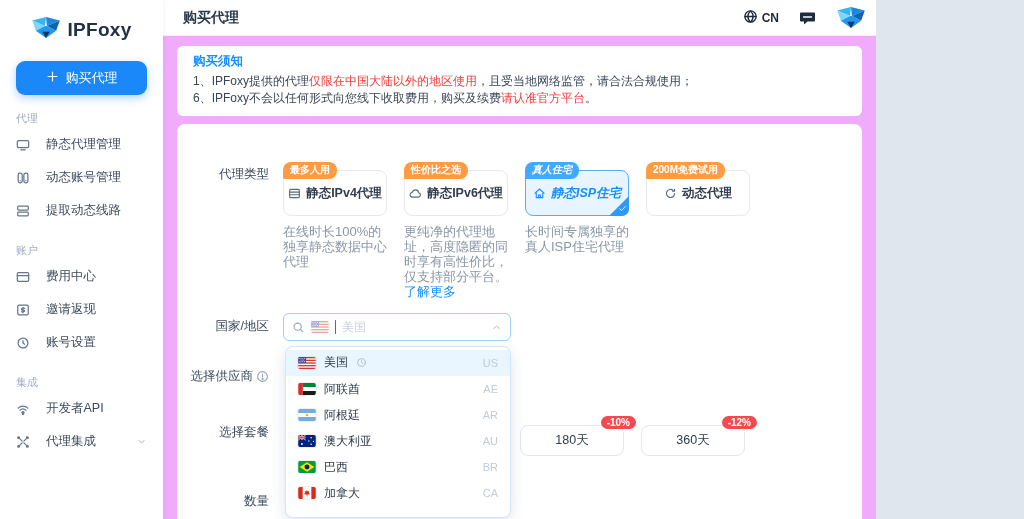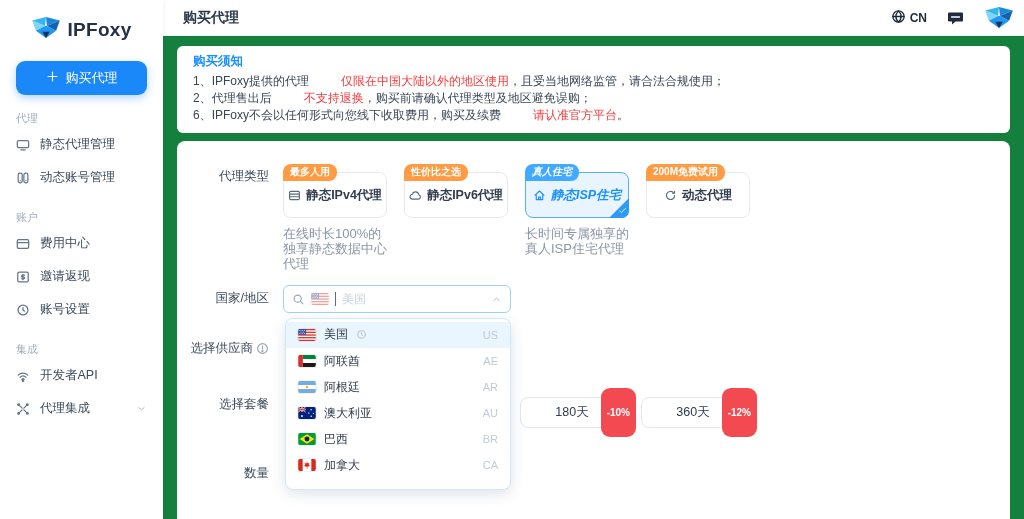--- a/index.html
+++ b/index.html
@@ -1,42 +1,42 @@
 <!DOCTYPE html>
 <html><head>
 <meta charset="utf-8">
 <style>
   * { box-sizing: border-box; margin: 0; padding: 0; }
   body { font-family: "Liberation Sans", sans-serif; background:#dfe6ee; }
-  .screen { position:relative; width:1024px; height:519px; background:#15803d; overflow:hidden; }
+  .screen { position:relative; width:876px; height:519px; background:#f0abfc; overflow:hidden; }
 
   
   .sidebar { position:absolute; left:0; top:0; width:163px; height:519px; background:#fff; box-shadow:1px 0 4px rgba(40,70,110,.06); z-index:30; }
   .logo { display:flex; align-items:center; justify-content:center; gap:6px; padding:16px 0 10px; }
   .logo-text { font-size:19px; font-weight:bold; color:#22304a; letter-spacing:.3px; }
   .buy-btn { display:flex; align-items:center; justify-content:center; gap:7px; margin:8px 16px 6px; height:34px; background:#1b88fa; color:#fff; font-size:13px; border:none; border-radius:9px; cursor:pointer; width:131px; box-shadow:0 3px 8px rgba(27,136,250,.35); }
   .sec-label { margin:16px 0 2px 16px; font-size:11px; color:#a3aebd; }
-  .side-item { display:flex; align-items:center; gap:9px; padding:8px 16px; font-size:12.5px; color:#3c4a5c; cursor:pointer; }
+  .side-item { display:flex; align-items:center; gap:15px; padding:8px 16px; font-size:12.5px; color:#3c4a5c; cursor:pointer; }
   .side-item .icn { display:flex; width:15px; color:#64748b; }
   .side-item .chev { margin-left:auto; color:#a8b2bf; display:flex; }
 
   
   .topbar { position:absolute; left:163px; top:0; right:0; height:36px; background:#fff; display:flex; align-items:center; padding:0 14px 0 20px; border-bottom:1px solid #eef1f5; z-index:20; }
   .topbar-title { font-size:14px; font-weight:bold; color:#2b3a4d; }
   .topbar-right { margin-left:auto; display:flex; align-items:center; gap:20px; }
   .lang { display:flex; align-items:center; gap:4px; font-size:12px; font-weight:bold; color:#1e2a3a; cursor:pointer; }
   .chat-ic { display:flex; cursor:pointer; }
   .avatar { display:flex; cursor:pointer; margin-right:-4px; }
 
   
   .content { position:absolute; left:163px; top:36px; right:0; bottom:0; padding:10px 14px; overflow:hidden; }
   .notice { background:#fff; border-radius:6px; padding:7px 16px 9px; }
   .notice-title { color:#1890ff; font-size:12.5px; font-weight:bold; margin-bottom:3px; }
   .notice-line { font-size:12px; color:#3a4556; line-height:17px; }
-  .red { color:#f23c3c;padding-left:32px; }
+  .red { color:#f23c3c; }
   .main-panel { background:#fff; border-radius:8px; margin-top:8px; padding:18px 0 26px; height:420px; }
 
   .frow { display:flex; align-items:flex-start; padding-left:16px; }
   .flabel { width:76px; min-width:76px; text-align:right; font-size:12.5px; color:#3c4a5c; padding-top:5px; display:inline-flex; justify-content:flex-end; align-items:center; gap:3px; white-space:nowrap; }
   .fcontent { margin-left:14px; position:relative; flex:1; }
   .info-ic { display:inline-flex; color:#98a4b3; }
 
   
   .cards { display:flex; gap:17px; padding-top:9px; }
   .pcard-col { width:104px; }
@@ -62,21 +62,21 @@
   .ditem { display:flex; align-items:center; gap:8px; height:26px; padding:0 12px; font-size:12px; color:#333e4d; cursor:pointer; }
   .ditem.hl { background:#e9f5ff; border-bottom:1px solid #eef3f8; }
   .ditem .code { margin-left:auto; color:#c2cbd5; font-size:11px; }
   .flag { width:18px; height:12px; border-radius:2px; overflow:hidden; display:inline-flex; flex:none; box-shadow:0 0 0 1px rgba(0,0,0,.06); }
   .flag svg { display:block; }
   .clock-ic { display:flex; color:#b4bec9; }
 
   
   .plans { display:flex; gap:17px; margin-left:237px; padding-top:6px; }
   .plan { position:relative; width:104px; height:31px; border:1px solid #e3e6ec; border-radius:8px; background:#fff; display:flex; align-items:center; justify-content:center; font-size:12.5px; color:#2f3b4c; cursor:pointer; }
-  .disc { position:absolute; top:-10px; right:-13px; background:#f34a52; color:#fff; font-size:10px; font-weight:bold; padding:19px 6px; border-radius:9px; }
+  .disc { position:absolute; top:-10px; right:-13px; background:#f34a52; color:#fff; font-size:10px; font-weight:bold; padding:1px 6px; border-radius:9px; }
 </style>
 </head>
 <body>
 
 <div class="screen">
 
   <aside class="sidebar">
     <div class="logo">
       <span id="logo-ic"><svg width="30" height="23" viewBox="0 0 32 25">
             <polygon points="1,5 16,1 15,11" fill="#37b5ee"></polygon>
@@ -107,20 +107,29 @@
         </div>
         <div class="side-item">
           <span class="icn">
             <svg width="14" height="14" viewBox="0 0 16 16" fill="none" stroke="currentColor" stroke-width="1.4" stroke-linecap="round" stroke-linejoin="round">
               <rect x="2.5" y="2.5" width="4.6" height="11" rx="2"></rect>
               <rect x="9" y="2.5" width="4.6" height="11" rx="2"></rect>
               <path d="M4.8 11h.01M11.3 11h.01"></path>
             </svg>
           </span>
           <span>动态账号管理</span>
+        </div>
+        <div class="side-item">
+          <span class="icn">
+            <svg width="14" height="14" viewBox="0 0 16 16" fill="none" stroke="currentColor" stroke-width="1.4" stroke-linecap="round" stroke-linejoin="round">
+              <rect x="2" y="2.5" width="12" height="4.4" rx="1"></rect>
+              <rect x="2" y="9.2" width="12" height="4.4" rx="1"></rect>
+            </svg>
+          </span>
+          <span>提取动态线路</span>
         </div>
         <div class="sec-label">账户</div>
         <div class="side-item">
           <span class="icn">
             <svg width="14" height="14" viewBox="0 0 16 16" fill="none" stroke="currentColor" stroke-width="1.4" stroke-linecap="round" stroke-linejoin="round">
               <rect x="1.5" y="3" width="13" height="10" rx="1.5"></rect>
               <path d="M1.5 6.4h13"></path>
             </svg>
           </span>
           <span>费用中心</span>
@@ -201,28 +210,27 @@
         </span>
     </div>
   </header>
 
   <main class="content">
 
     <section class="notice">
       <div class="notice-title">购买须知</div>
       <div id="notice-lines">
           <div class="notice-line"><span>1、IPFoxy提供的代理</span><span class="red">仅限在中国大陆以外的地区使用</span><span>，且受当地网络监管，请合法合规使用；</span></div>
-          <div class="notice-line"><span>2、代理售出后</span><span class="red">不支持退换</span><span>，购买前请确认代理类型及地区避免误购；</span></div>
           <div class="notice-line"><span>6、IPFoxy不会以任何形式向您线下收取费用，购买及续费</span><span class="red">请认准官方平台</span><span>。</span></div>
         </div>
     </section>
 
     <section class="main-panel">
 
-      <div class="frow" style="margin-top:4px;">
+      <div class="frow" style="margin-top:19px;">
         <span class="flabel">代理类型</span>
         <div class="fcontent">
             <div class="cards" id="proxy-cards">
               <div class="pcard-col">
                 <div class="pcard">
                   <span class="pbadge orange">最多人用</span>
                   <span class="picn">
                     <svg width="13" height="13" viewBox="0 0 16 16" fill="none" stroke="currentColor" stroke-width="1.4" stroke-linecap="round" stroke-linejoin="round">
                       <rect x="2" y="3" width="12" height="10" rx="1.2"></rect>
                       <path d="M2 6.3h12M2 9.6h12"></path>
@@ -235,20 +243,21 @@
               <div class="pcard-col">
                 <div class="pcard">
                   <span class="pbadge orange">性价比之选</span>
                   <span class="picn">
                     <svg width="13" height="13" viewBox="0 0 16 16" fill="none" stroke="currentColor" stroke-width="1.4" stroke-linecap="round" stroke-linejoin="round">
                       <path d="M4.5 12.5a3 3 0 0 1-.3-6A4 4 0 0 1 12 7a2.8 2.8 0 0 1-.5 5.5z"></path>
                     </svg>
                   </span>
                   <span>静态IPv6代理</span>
                 </div>
+                <div class="pdesc"><span>更纯净的代理地址，高度隐匿的同时享有高性价比，仅支持部分平台。</span><a href="#">了解更多</a></div>
               </div>
               <div class="pcard-col">
                 <div class="pcard sel">
                   <span class="pbadge blue">真人住宅</span>
                   <span class="picn">
                     <svg width="13" height="13" viewBox="0 0 16 16" fill="none" stroke="currentColor" stroke-width="1.4" stroke-linecap="round" stroke-linejoin="round">
                       <path d="m2.5 7.5 5.5-5 5.5 5M4 7v6h8V7"></path>
                       <path d="M6.8 13v-3h2.4v3"></path>
                     </svg>
                   </span>

